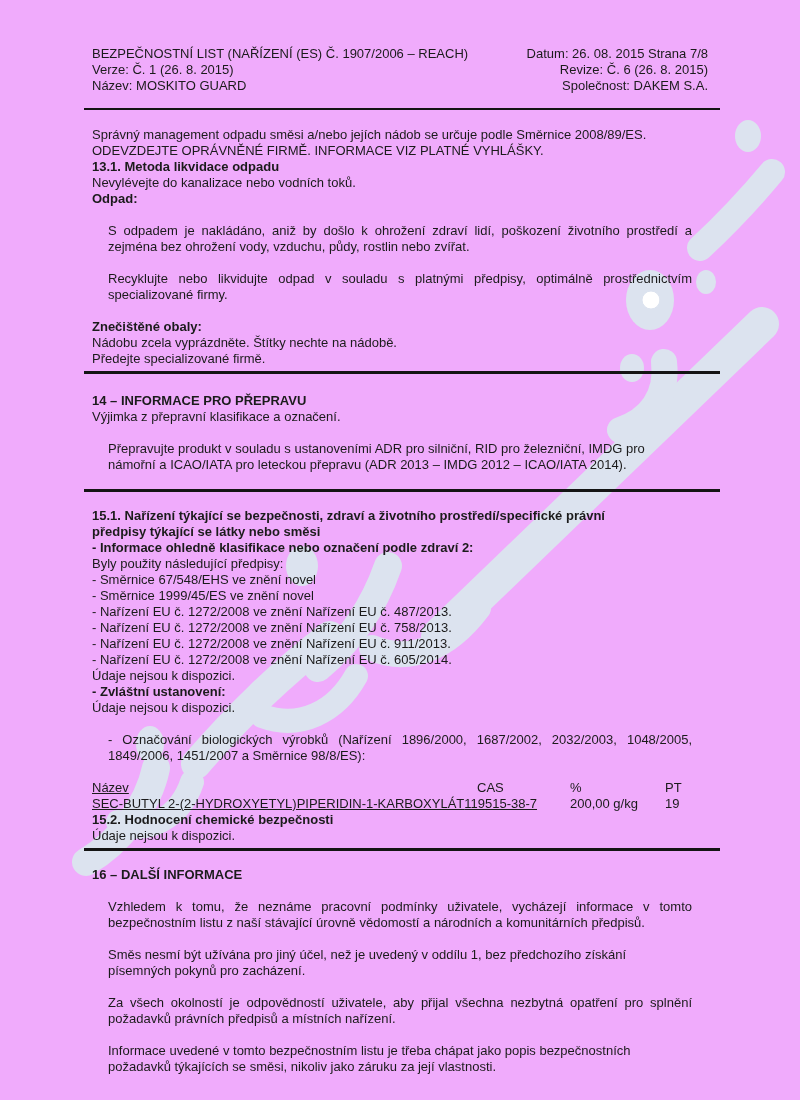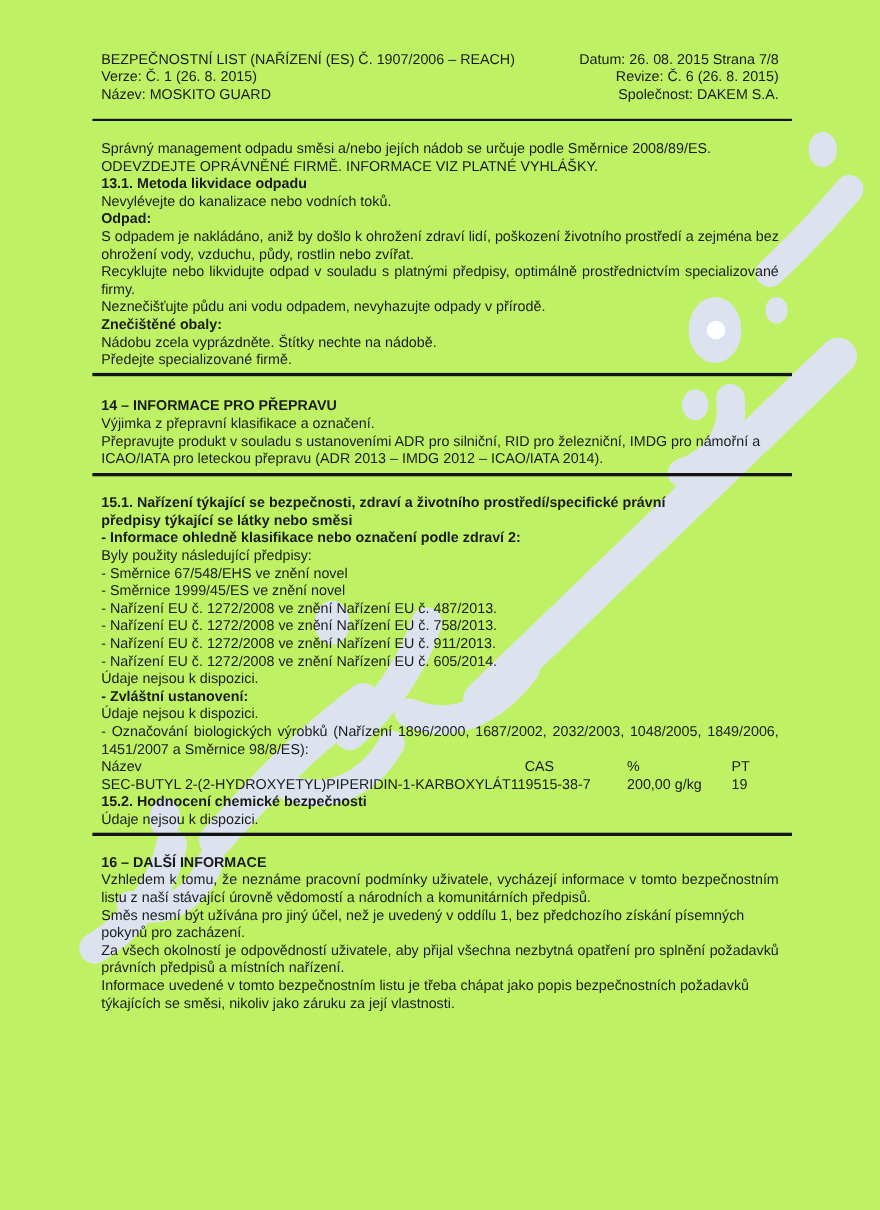--- a/index.html
+++ b/index.html
@@ -1,48 +1,48 @@
 <!DOCTYPE html>
 <html><head>
 <meta charset="utf-8">
 <style>
   html,body { margin:0; padding:0; }
   body { background:#e8e8e8; }
   .page {
     position:relative;
     width:800px; height:1100px;
     margin:0 auto;
-    background:#bef264;
+    background:#f0abfc;
     overflow:hidden;
     font-family:"Liberation Sans", sans-serif;
     color:#1b1b1b;
     font-size:13px;
     line-height:16px;
   }
   .wm {
     position:absolute; left:0; top:0; z-index:0;
     pointer-events:none;
   }
   .content {
     position:absolute; left:92px; top:46px; width:616px; z-index:1;
   }
   .hdr { display:flex; justify-content:space-between; }
   .hdr-left  { text-align:left; }
   .hdr-right { text-align:right; }
   .ln   { white-space:normal; }
   .b    { font-weight:bold; }
-  .para { margin:0; }
+  .para { margin:16px; }
   .j    { text-align:justify; }
   .rule { border:0; border-top:2px solid #141414; margin:0 -12px 0 -8px; height:0; }
   .rule-thick { border-top-width:3px; }
   .hr1 { margin-top:14px; margin-bottom:17px; }
   .hr2 { margin-top:4px;  margin-bottom:19px; }
   .hr3 { margin-top:5px;  margin-bottom:16px; }
   .hr4 { margin-top:4px;  margin-bottom:16px; }
-  .tbl-row { position:relative; height:16px; white-space:nowrap; }
+  .tbl-row { position:relative; height:16px; white-space:nowrap;text-decoration:underline; }
   .tbl-c1 { display:inline; }
   .tbl-c2 { display:inline; }
   .abs-cas { position:absolute; left:385px; top:0; }
   .abs-pct { position:absolute; left:478px; top:0; }
   .abs-pt  { position:absolute; left:573px; top:0; }
 </style>
 </head>
 <body>
 
 <div class="page">
@@ -86,21 +86,20 @@
     <hr class="rule hr1">
 
     <div>
       <div class="ln">Správný management odpadu směsi a/nebo jejích nádob se určuje podle Směrnice 2008/89/ES.</div>
       <div class="ln">ODEVZDEJTE OPRÁVNĚNÉ FIRMĚ. INFORMACE VIZ PLATNÉ VYHLÁŠKY.</div>
       <div class="ln b">13.1. Metoda likvidace odpadu</div>
       <div class="ln">Nevylévejte do kanalizace nebo vodních toků.</div>
       <div class="ln b">Odpad:</div>
       <p class="para j">S odpadem je nakládáno, aniž by došlo k ohrožení zdraví lidí, poškození životního prostředí a zejména bez ohrožení vody, vzduchu, půdy, rostlin nebo zvířat.</p>
       <p class="para j">Recyklujte nebo likvidujte odpad v souladu s platnými předpisy, optimálně prostřednictvím specializované firmy.</p>
-      <div class="ln">Neznečišťujte půdu ani vodu odpadem, nevyhazujte odpady v přírodě.</div>
       <div class="ln b">Znečištěné obaly:</div>
       <div class="ln">Nádobu zcela vyprázdněte. Štítky nechte na nádobě.</div>
       <div class="ln">Předejte specializované firmě.</div>
     </div>
 
     <hr class="rule rule-thick hr2">
 
     <div>
       <div class="ln b">14 – INFORMACE PRO PŘEPRAVU</div>
       <div class="ln">Výjimka z přepravní klasifikace a označení.</div>

